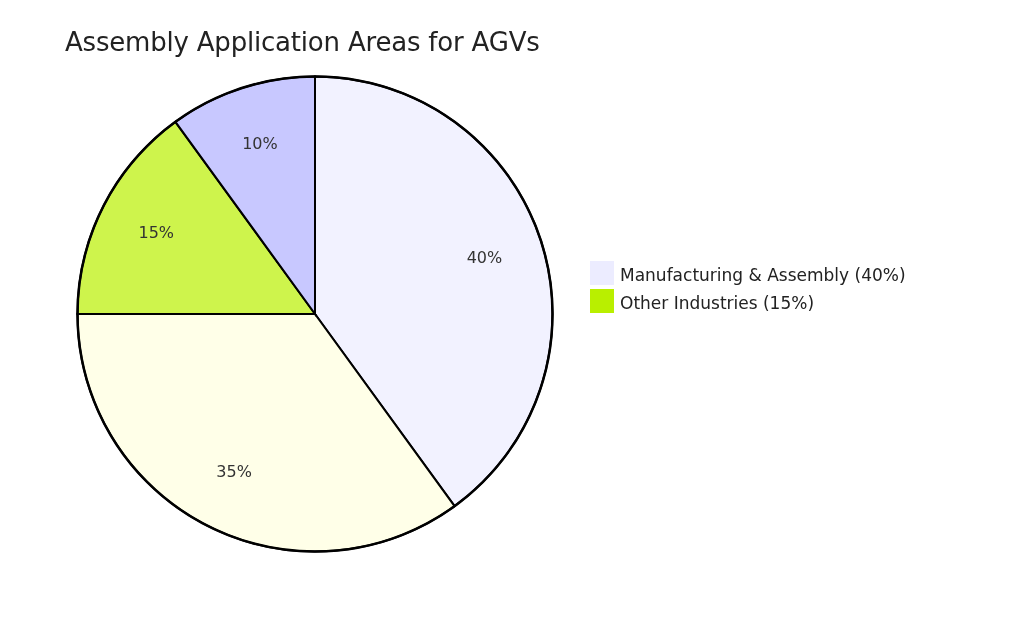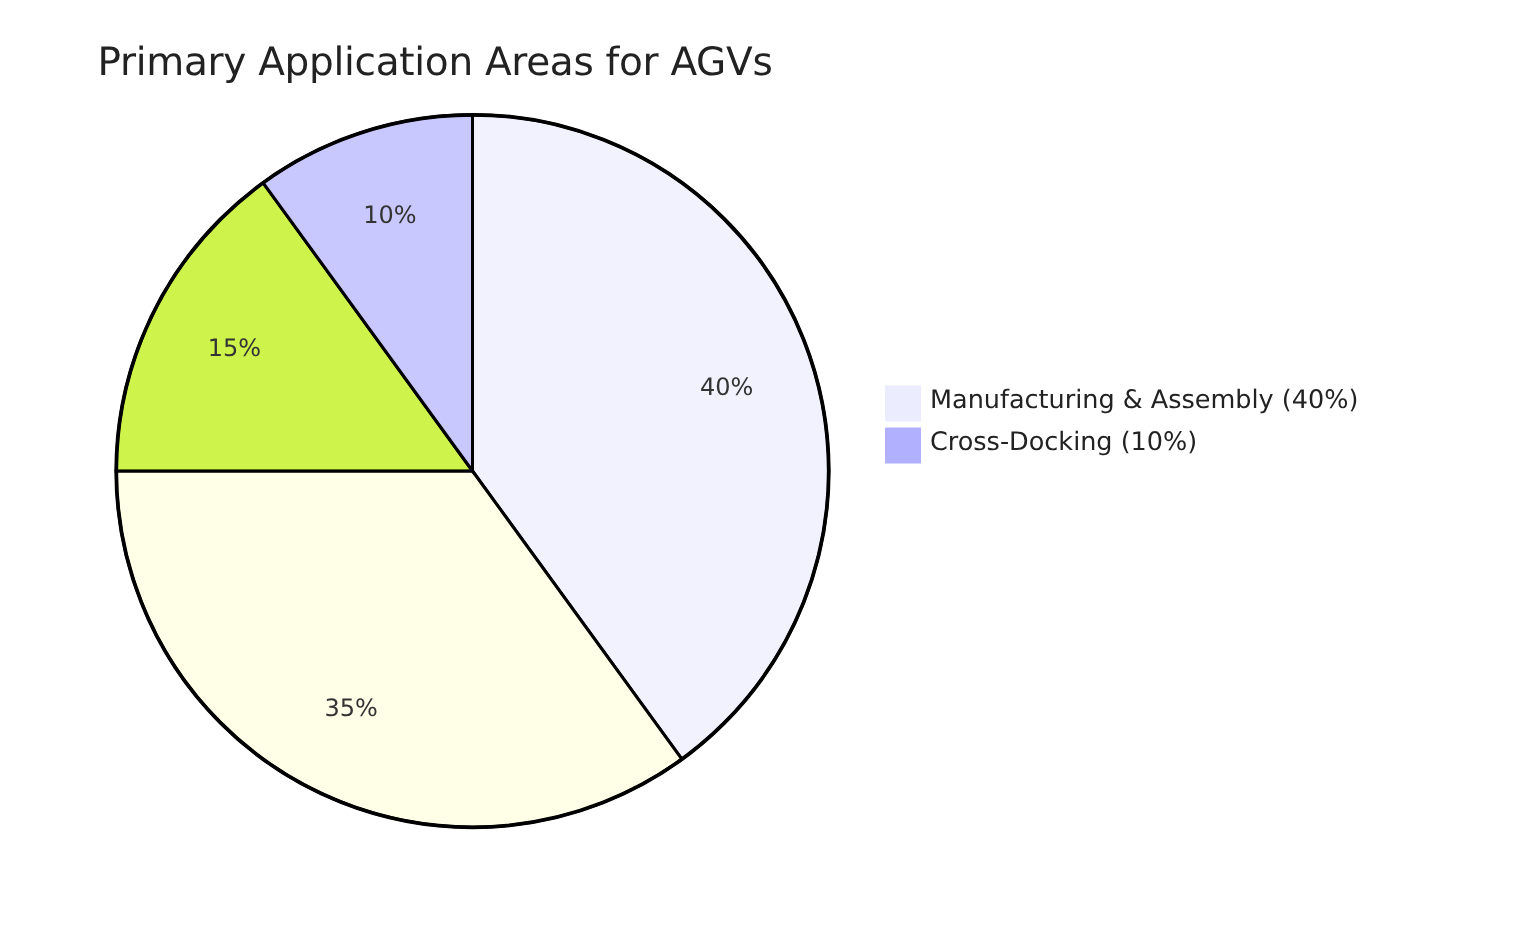--- a/index.html
+++ b/index.html
@@ -2,29 +2,29 @@
 <html><head>
 <meta charset="utf-8">
 <style>
   html, body { margin: 0; padding: 0; background: #ffffff; }
   body { width: 1024px; height: 629px; position: relative; overflow: hidden;
          font-family: "DejaVu Sans", sans-serif; }
   .title { position: absolute; left: 65px; top: 27px; font-size: 26px; color: #222;
            font-family: "DejaVu Sans", sans-serif; letter-spacing: -0.2px; }
   svg.pie { position: absolute; left: 0; top: 0; }
   .legend { position: absolute; left: 590px; top: 257px; }
-  .legend-item { display: flex; align-items: flex-start; height: 28px; }
+  .legend-item { display: flex; align-items: flex-end; height: 28px; }
   .swatch { width: 24px; height: 24px; margin-right: 6px; }
   .legend-label { font-size: 17px; color: #222; font-family: "DejaVu Sans", sans-serif; }
   .slice-label { font-size: 16px; fill: #333; font-family: "DejaVu Sans", sans-serif; }
 </style>
 </head>
 <body>
 
-<div class="title">Primary Application Areas for AGVs</div>
+<div class="title">Assembly Application Areas for AGVs</div>
 
 <svg class="pie" width="1024" height="629">
   <g id="slices">
       <path d="M315,314 L315,76.5 A237.5,237.5 0 0 1 454.59899741946236,506.14153616405 Z" fill="#ECECFF" fill-opacity="0.7" stroke="#000" stroke-width="2"></path>
       <path d="M315,314 L454.59899741946236,506.14153616405 A237.5,237.5 0 0 1 77.5,314.00000000000006 Z" fill="#FFFFDE" fill-opacity="0.7" stroke="#000" stroke-width="2"></path>
       <path d="M315,314 L77.5,314.00000000000006 A237.5,237.5 0 0 1 175.4010025805376,121.85846383595 Z" fill="#B9EF00" fill-opacity="0.7" stroke="#000" stroke-width="2"></path>
       <path d="M315,314 L175.4010025805376,121.85846383595 A237.5,237.5 0 0 1 314.99999999999994,76.5 Z" fill="#B0B0FF" fill-opacity="0.7" stroke="#000" stroke-width="2"></path>
     </g>
   <g id="labels">
       <text x="484.4069419650742" y="258.95634787696247" text-anchor="middle" dominant-baseline="middle" class="slice-label">40%</text>
@@ -34,16 +34,16 @@
     </g>
   <circle cx="315" cy="314" r="237.5" fill="none" stroke="#000" stroke-width="2.5"></circle>
 </svg>
 
 <div class="legend">
   <div class="legend-item">
     <span class="swatch" style="background: rgb(236, 236, 255);"></span>
     <span class="legend-label">Manufacturing &amp; Assembly (40%)</span>
   </div>
   <div class="legend-item">
-    <span class="swatch" style="background: rgb(176, 176, 255);"></span>
-    <span class="legend-label">Cross-Docking (10%)</span>
+    <span class="swatch" style="background: rgb(185, 239, 0);"></span>
+    <span class="legend-label">Other Industries (15%)</span>
   </div>
 </div>
 
 </body></html>

